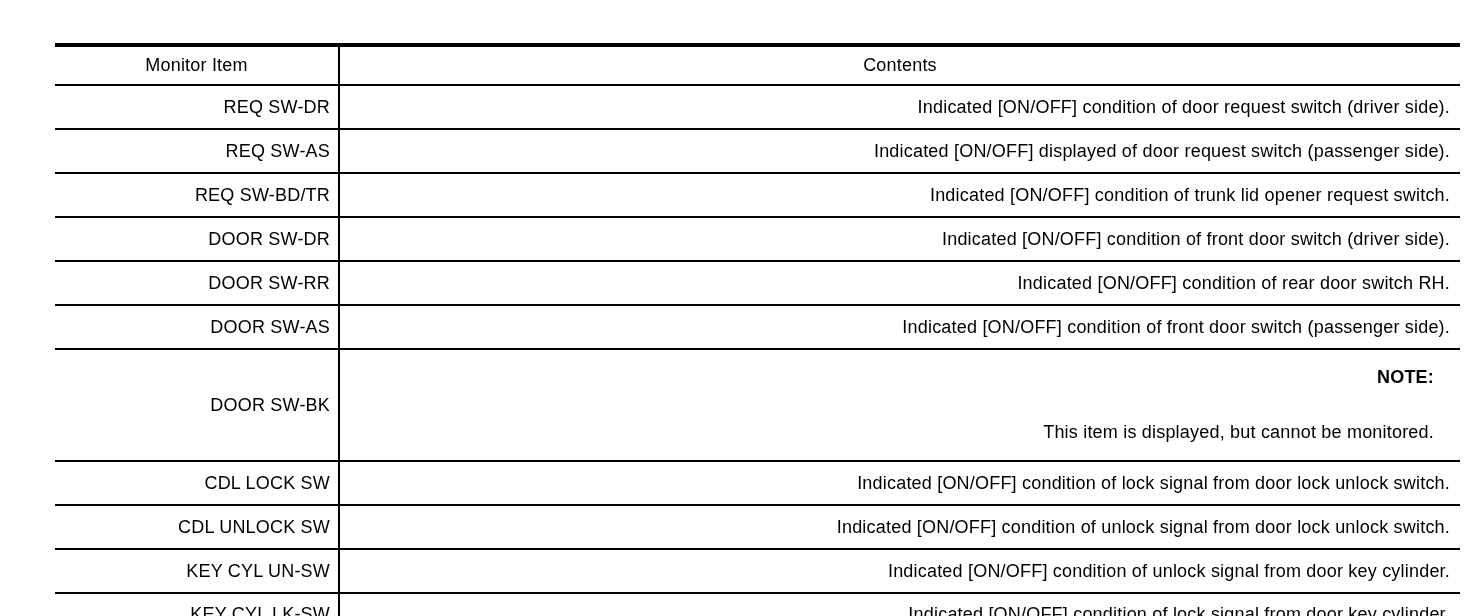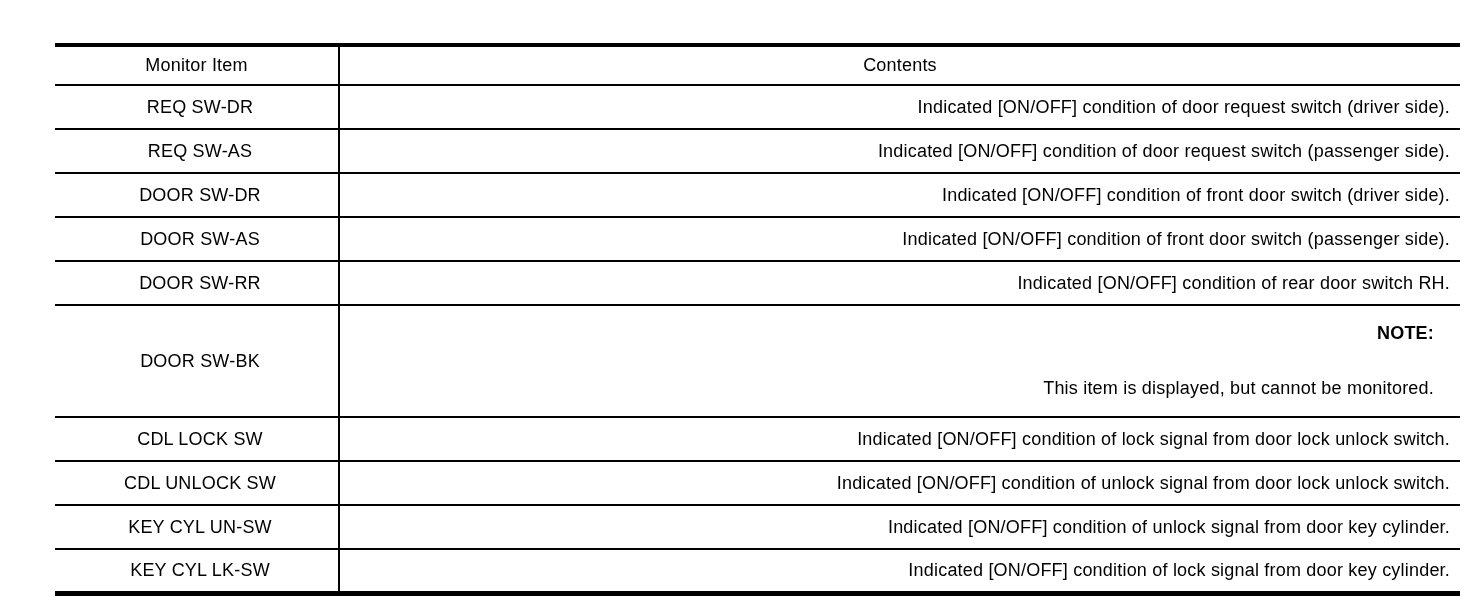--- a/index.html
+++ b/index.html
@@ -40,21 +40,21 @@
     width: 284px;
     border-right: 2px solid #000000;
   }
   th.col-item, th.col-contents {
     height: 40px;
     text-align: center;
     padding: 0 4px;
   }
   td.cell-item {
     height: 44px;
-    text-align: center;
+    text-align: right;
     padding: 0 8px 0 15px;
   }
   td.cell-contents {
     text-align: right;
     padding: 0 10px 0 18px;
   }
   tr.row-tall td { height: 64px; }
   .note-label { font-weight: bold; }
 </style>
 </head>
@@ -68,33 +68,37 @@
         <th class="col-contents">Contents</th>
       </tr>
     </thead>
     <tbody>
       <tr>
         <td class="cell-item">REQ SW-DR</td>
         <td class="cell-contents">Indicated [ON/OFF] condition of door request switch (driver side).</td>
       </tr>
       <tr>
         <td class="cell-item">REQ SW-AS</td>
-        <td class="cell-contents">Indicated [ON/OFF] condition of door request switch (passenger side).</td>
+        <td class="cell-contents">Indicated [ON/OFF] displayed of door request switch (passenger side).</td>
+      </tr>
+      <tr>
+        <td class="cell-item">REQ SW-BD/TR</td>
+        <td class="cell-contents">Indicated [ON/OFF] condition of trunk lid opener request switch.</td>
       </tr>
       <tr>
         <td class="cell-item">DOOR SW-DR</td>
         <td class="cell-contents">Indicated [ON/OFF] condition of front door switch (driver side).</td>
       </tr>
       <tr>
+        <td class="cell-item">DOOR SW-RR</td>
+        <td class="cell-contents">Indicated [ON/OFF] condition of rear door switch RH.</td>
+      </tr>
+      <tr>
         <td class="cell-item">DOOR SW-AS</td>
         <td class="cell-contents">Indicated [ON/OFF] condition of front door switch (passenger side).</td>
-      </tr>
-      <tr>
-        <td class="cell-item">DOOR SW-RR</td>
-        <td class="cell-contents">Indicated [ON/OFF] condition of rear door switch RH.</td>
       </tr>
       <tr class="row-tall">
         <td class="cell-item">DOOR SW-BK</td>
         <td class="cell-contents">
           <div class="note-label">NOTE:</div>
           <div class="note-text">This item is displayed, but cannot be monitored.</div>
         </td>
       </tr>
       <tr>
         <td class="cell-item">CDL LOCK SW</td>

